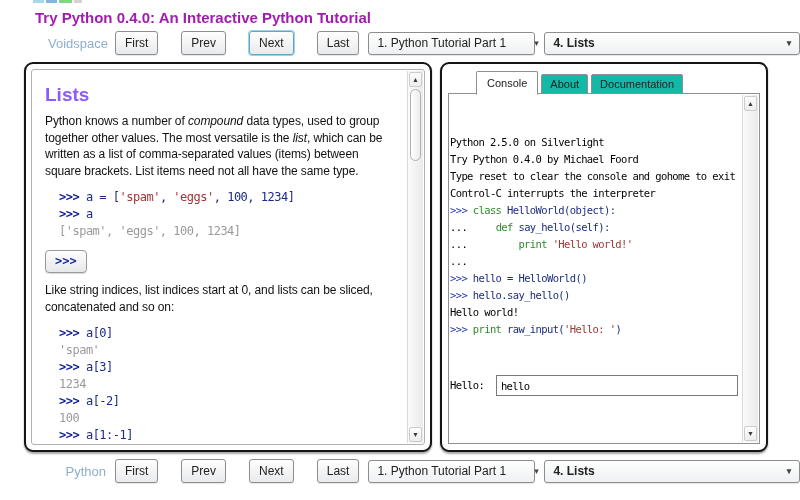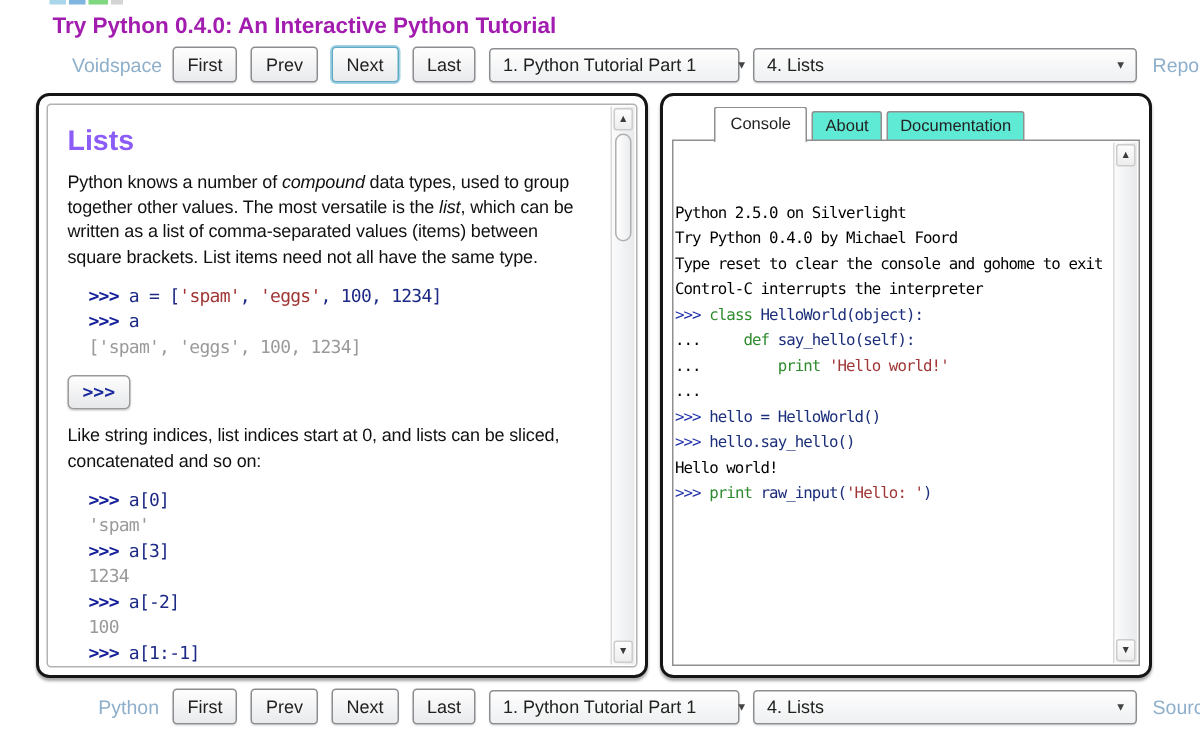--- a/index.html
+++ b/index.html
@@ -14,32 +14,32 @@
   .a3 { left:59px; width:13px; background:#7fd87f; }
   .a4 { left:74px; width:8px;  background:#d4d4d4; }
 
   .app-title { position:absolute; left:35px; top:9px; font-size:15px; font-weight:bold; color:#a21caf; }
 
   .nav-row { position:absolute; display:flex; align-items:center; }
   .nav-top { left:48px; top:31px; }
   .nav-bottom { left:48px; top:459px; }
   .nav-link { color:#8dafcb; font-size:13px; text-decoration:none; cursor:pointer; white-space:nowrap; }
   .link-left { display:inline-block; width:58px; text-align:right; }
-  .btn-group { display:flex; gap:9px; margin-left:9px; }
+  .btn-group { display:flex; gap:23px; margin-left:9px; }
   .btn { font-family:"Liberation Sans", sans-serif; font-size:12px; color:#222;
          background:linear-gradient(#fefefe,#e9eaec); border:1px solid #8b8d90;
          border-radius:3px; padding:4px 9px 4px; cursor:pointer;
          box-shadow:0 1px 1px rgba(0,0,0,0.10); }
   .btn.focused { border-color:#5fa8c4; box-shadow:0 0 0 1px #9fd3e4; }
   .dropdown { height:23px; display:flex; align-items:center; justify-content:space-between;
               padding:0 8px; border:1px solid #8b8d90; border-radius:3px;
               background:linear-gradient(#ffffff,#eef0f1); font-size:12px; color:#222;
               box-shadow:0 1px 1px rgba(0,0,0,0.10); cursor:pointer; margin-left:9px; white-space:nowrap;gap:20px; }
   .dd-tutorial { width:167px; }
-  .dd-page { width:256px; }
+  .dd-page { width:256px;font-weight:bold; }
   .dd-arrow { font-size:9px; color:#444; margin-left:8px; }
   .nav-right-link { margin-left:10px; }
 
   
   .panel { position:absolute; background:#fff; border:2px solid #151515; border-radius:9px;
            box-shadow:0 2px 2px rgba(0,0,0,0.35); }
   .panel-left  { left:24px;  top:62px; width:408px; height:390px; }
   .panel-right { left:440px; top:62px; width:328px; height:390px; }
 
   .tutorial-box { position:absolute; left:5px; top:5px; right:5px; bottom:5px;
@@ -51,21 +51,21 @@
   .tutorial-code { margin:0 0 5px 14px; font-family:"DejaVu Sans Mono", monospace;
                    font-size:12px; line-height:17px; letter-spacing:-0.5px; white-space:pre; }
   .run-btn { display:inline-block; font-family:"DejaVu Sans Mono", monospace; font-weight:bold;
              font-size:12px; color:#1b2a9e; background:linear-gradient(#fefefe,#e7e8ea);
              border:1px solid #9a9a9a; border-radius:4px; padding:3px 9px 4px;
              margin:5px 0 9px; cursor:pointer; box-shadow:0 1px 1px rgba(0,0,0,0.15); }
 
   
   .tabs { position:absolute; left:6px; top:4px; height:26px; display:flex; align-items:flex-end; z-index:2;padding-left:28px; }
   .tab { font-size:11px; color:#222; border:1px solid #8f8f8f; border-radius:2px 2px 0 0;
-         margin-right:3px; cursor:pointer; background:#5eead4; padding:3px 8px; }
+         margin-right:3px; cursor:pointer; background:#14b8a6; padding:3px 8px; }
   .tab.active { background:#fff; border-bottom:1px solid #fff; padding:5px 10px 5px; position:relative; top:1px; }
   .console-box { position:absolute; left:6px; right:6px; top:29px; bottom:6px;
                  border:1px solid #8f8f8f; background:#fff; }
   .console-content { position:absolute; left:1px; top:1px; right:17px; bottom:1px;
                      padding:5px 2px 0 0; font-family:"DejaVu Sans Mono", monospace;
                      font-size:10.5px; letter-spacing:-0.62px; line-height:17px;
                      color:#000; white-space:pre; overflow:hidden; }
   .input-row { display:flex; align-items:center; margin-top:3px; }
   .console-input { flex:1; height:21px; border:1px solid #7a7a7a; margin-left:6px; margin-right:2px;
                    font-family:"DejaVu Sans Mono", monospace; font-size:10.5px; letter-spacing:-0.62px;
@@ -143,20 +143,23 @@
 
   <div class="panel panel-right">
     <div class="tabs">
       <div class="tab active">Console</div>
       <div class="tab">About</div>
       <div class="tab">Documentation</div>
     </div>
     <div class="console-box">
       <div class="console-content">
         <div><div><span class="seg-plain">Python 2.5.0 on Silverlight</span></div><div><span class="seg-plain">Try Python 0.4.0 by Michael Foord</span></div><div><span class="seg-plain">Type reset to clear the console and gohome to exit</span></div><div><span class="seg-plain">Control-C interrupts the interpreter</span></div><div><span class="seg-prompt">&gt;&gt;&gt; </span><span class="seg-kw">class </span><span class="seg-name">HelloWorld(object):</span></div><div><span class="seg-plain">...     </span><span class="seg-kw">def </span><span class="seg-name">say_hello(self):</span></div><div><span class="seg-plain">...         </span><span class="seg-kw">print </span><span class="seg-str">'Hello world!'</span></div><div><span class="seg-plain">...</span></div><div><span class="seg-prompt">&gt;&gt;&gt; </span><span class="seg-name">hello = HelloWorld()</span></div><div><span class="seg-prompt">&gt;&gt;&gt; </span><span class="seg-name">hello.say_hello()</span></div><div><span class="seg-plain">Hello world!</span></div><div><span class="seg-prompt">&gt;&gt;&gt; </span><span class="seg-kw">print </span><span class="seg-name">raw_input(</span><span class="seg-str">'Hello: '</span><span class="seg-name">)</span></div></div>
+        <div class="input-row">
+          <span>Hello: </span><input class="console-input" type="text" value="hello" style="">
+        </div>
       </div>
       <div class="vscroll">
         <div class="sb-arrow sb-up">▲</div>
         <div class="sb-arrow sb-down">▼</div>
       </div>
     </div>
   </div>
 
   <div class="nav-row nav-bottom">
     <a class="nav-link link-left">Python</a>

